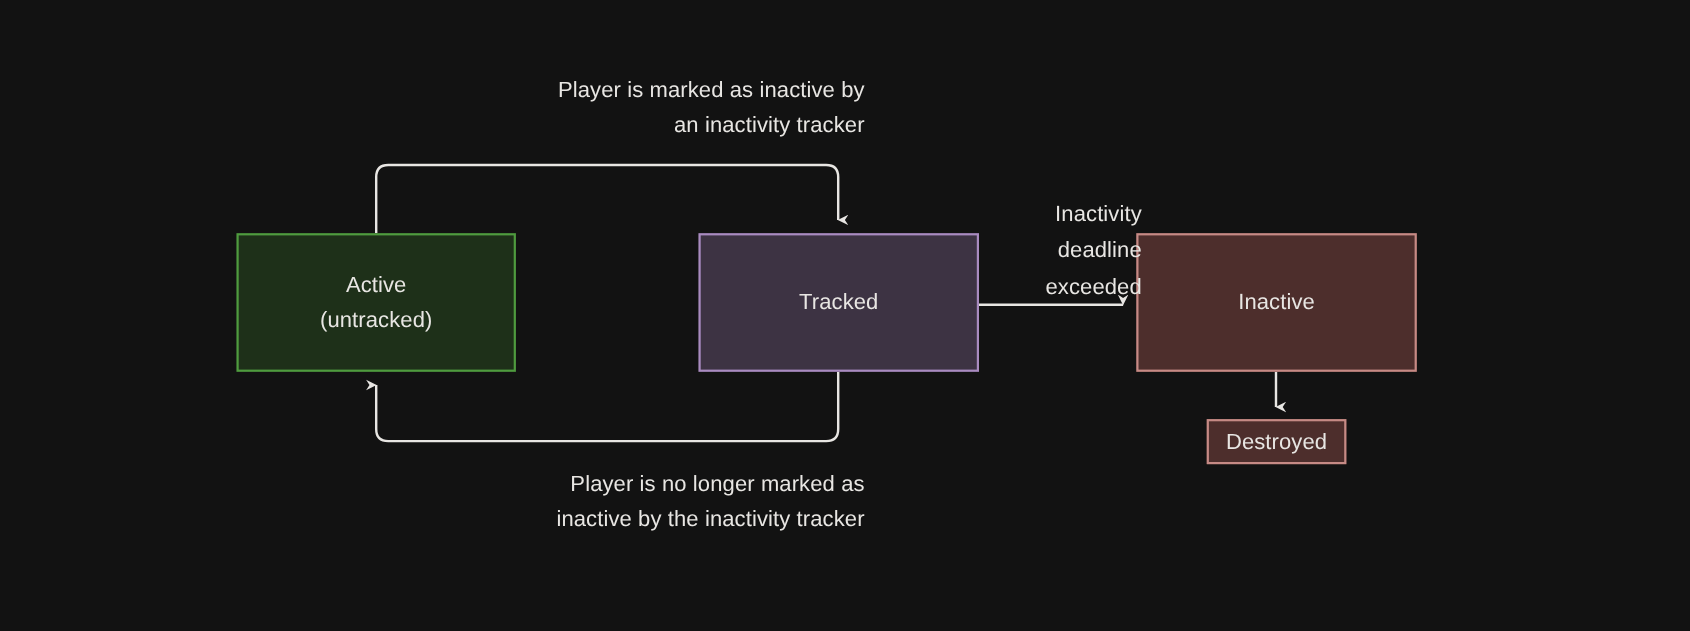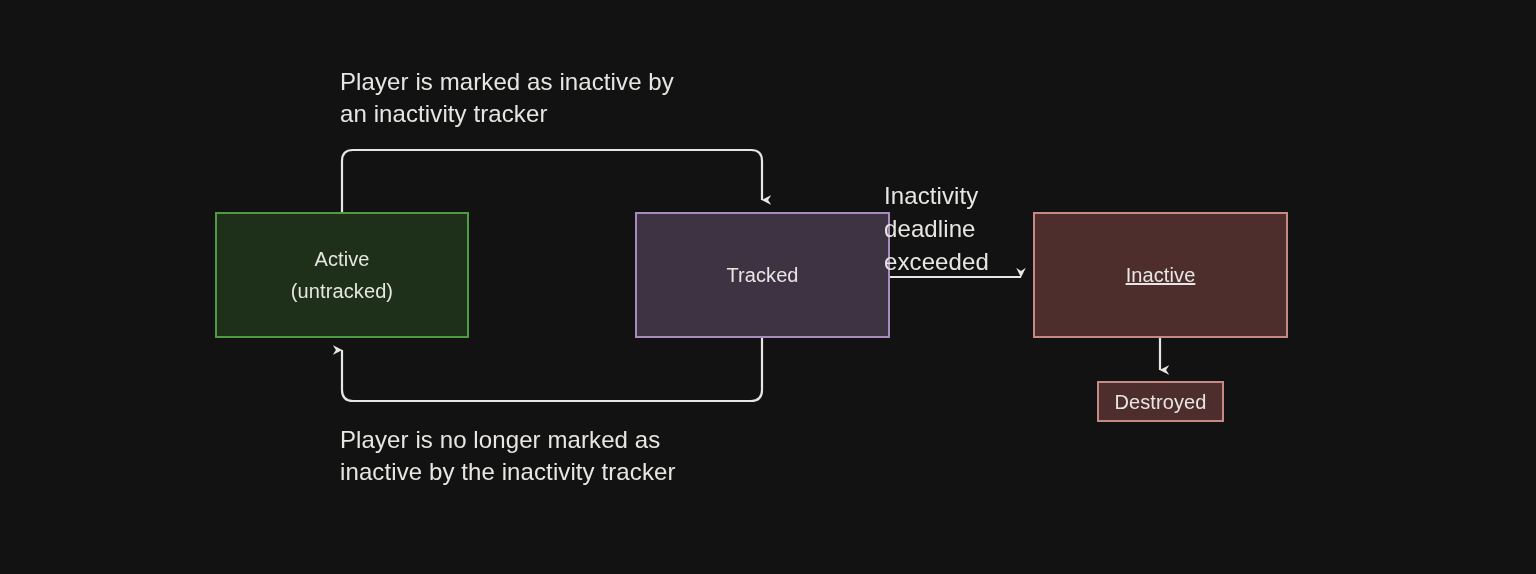--- a/index.html
+++ b/index.html
@@ -50,40 +50,39 @@
   }
   #node-tracked {
     left: 635px; top: 212px; width: 255px; height: 126px;
     background: #3d3343;
     border-color: #a98bc0;
   }
   #node-inactive {
     left: 1033px; top: 212px; width: 255px; height: 126px;
     background: #4d2e2c;
     border-color: #c68a85;
-    text-decoration: underline;
   }
   #node-destroyed {
     left: 1097px; top: 381px; width: 127px; height: 41px;
     background: #4d2e2c;
     border-color: #c68a85;
     font-size: 20px;
     line-height: 22px;
     align-items: center;
   }
   .node-label {
     display: block;
     white-space: pre-line;
   }
   .edge-label {
     position: absolute;
     color: #e8e6e3;
-    font-size: 24px;
+    font-size: 20px;
     line-height: 32px;
-    text-align: left;
+    text-align: right;
     white-space: pre-line;
     letter-spacing: 0.1px;
   }
   #label-top {
     left: 340px; top: 66px; width: 446px;
   }
   #label-bottom {
     left: 340px; top: 424px; width: 446px;
   }
   #label-middle {

